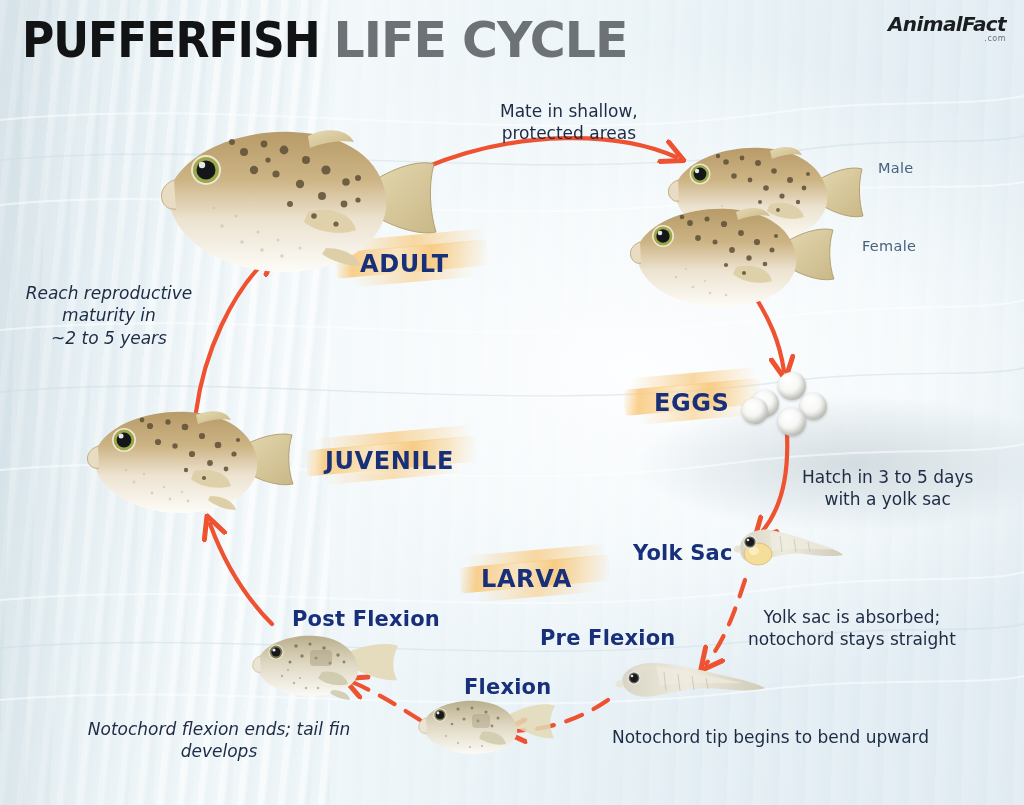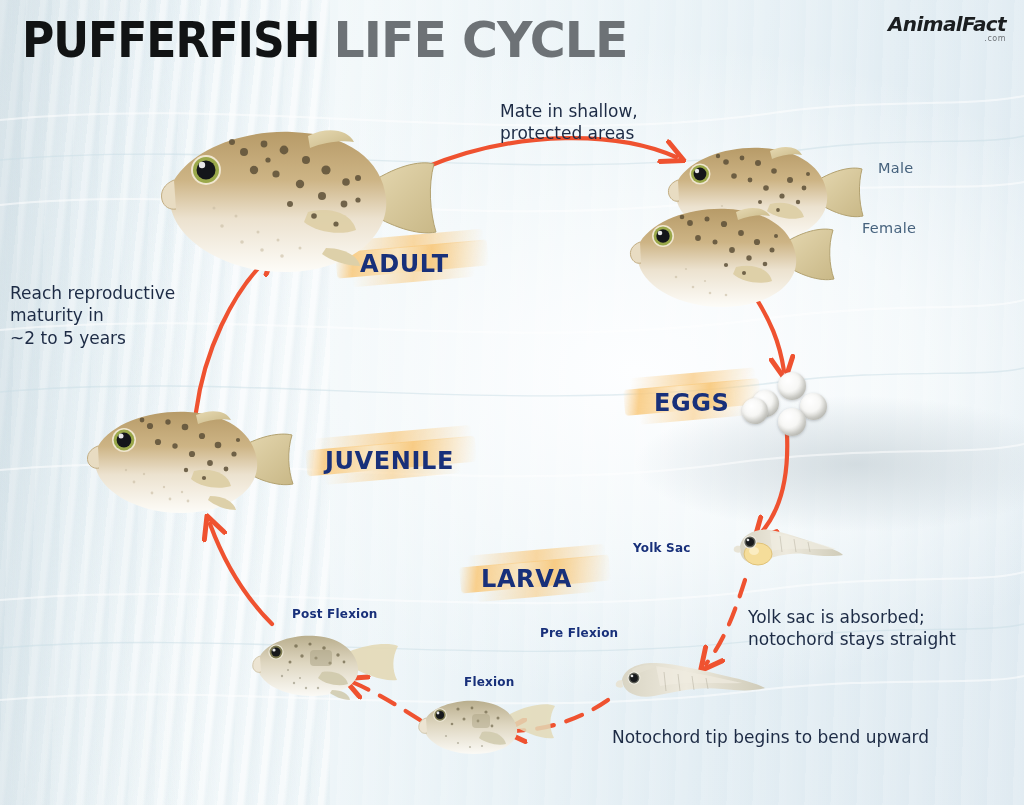--- a/index.html
+++ b/index.html
@@ -29,25 +29,25 @@
   
   #title{position:absolute;left:22px;top:12px;font-size:49px;letter-spacing:-1px;
     font-family:"DejaVu Sans", sans-serif;font-weight:700;white-space:nowrap;}
   #title .a{color:#111314;font-stretch:condensed;}
   #title .b{color:#6d7276;margin-left:14px;}
   #logo{position:absolute;right:18px;top:14px;text-align:right;line-height:1;}
   #logo .lg{font-size:20px;font-weight:700;color:#1b1e20;letter-spacing:-.6px;font-style:italic;}
   #logo .dot{font-size:8px;color:#6d7276;letter-spacing:.5px;margin-top:1px;}
 
   
-  .note{position:absolute;color:#1d2b45;font-size:17px;line-height:1.32;white-space:pre-line;}
-  .note.r{text-align:left;}
+  .note{position:absolute;color:#1d2b45;font-size:17px;line-height:1.32;white-space:pre-line;text-align:center;}
+  .note.r{text-align:center;font-style:italic;}
   .small{position:absolute;color:#46627d;font-size:14.5px;letter-spacing:.3px;}
   .stage-lab{position:absolute;color:#18307a;font-weight:700;font-size:24px;letter-spacing:.6px;white-space:nowrap;}
-  .sub-lab{position:absolute;color:#18307a;font-weight:700;font-size:12px;letter-spacing:.2px;white-space:nowrap;}
+  .sub-lab{position:absolute;color:#18307a;font-weight:700;font-size:21px;letter-spacing:.2px;white-space:nowrap;}
 
   
   .brush{position:absolute;pointer-events:none;
     background:linear-gradient(100deg,rgba(250,206,134,0) 0%,rgba(249,200,122,.85) 12%,rgba(252,214,150,.55) 40%,rgba(248,199,120,.9) 62%,rgba(250,210,145,.35) 88%,rgba(255,255,255,0) 100%);
     filter:blur(.4px);border-radius:4px;transform:rotate(-5deg);}
   .brush:after{content:"";position:absolute;left:6%;top:-42%;width:92%;height:46%;
     background:linear-gradient(100deg,rgba(250,206,134,0),rgba(249,203,130,.75),rgba(255,255,255,0));border-radius:4px;}
   .brush:before{content:"";position:absolute;left:10%;bottom:-40%;width:80%;height:40%;
     background:linear-gradient(100deg,rgba(250,206,134,0),rgba(249,203,130,.6),rgba(255,255,255,0));border-radius:4px;}
 
@@ -123,29 +123,33 @@
   <div class="stage-lab" style="left:654px;top:389px;text-align:right;">EGGS</div>
 
   <div class="brush" style="left:460px;top:561px;width:150px;height:26px;"></div>
   <div class="stage-lab" style="left:481px;top:565px;">LARVA</div>
 
   <div class="brush" style="left:306px;top:443px;width:170px;height:26px;"></div>
   <div class="stage-lab" style="left:325px;top:447px;text-align:right;">JUVENILE</div>
 
   <div class="note" style="left:500px;top:100px;">Mate in shallow,
 protected areas</div>
+  <div class="note" style="left:802px;top:466px;">Hatch in 3 to 5 days
+with a yolk sac</div>
   <div class="note" style="left:612px;top:726px;">Notochord tip begins to bend upward</div>
   <div class="note" style="left:748px;top:606px;">Yolk sac is absorbed;
 notochord stays straight</div>
+  <div class="note r" style="left:60px;top:718px;width:318px;">Notochord flexion ends; tail fin
+develops</div>
   <div class="note r" style="left:10px;top:282px;width:198px;">Reach reproductive
 maturity in
 ~2 to 5 years</div>
 
   <div class="small" style="left:878px;top:160px;">Male</div>
-  <div class="small" style="left:862px;top:220px;">Female</div>
+  <div class="small" style="left:862px;top:238px;">Female</div>
 
   <div class="sub-lab" style="left:633px;top:541px;">Yolk Sac</div>
   <div class="sub-lab" style="left:540px;top:626px;">Pre Flexion</div>
   <div class="sub-lab" style="left:464px;top:675px;">Flexion</div>
   <div class="sub-lab" style="left:292px;top:607px;">Post Flexion</div>
 
   <div>
     <div class="egg" style="left:778px;top:372px;width:28px;height:28px;"></div>
     <div class="egg" style="left:752px;top:390px;width:27px;height:27px;"></div>
     <div class="egg" style="left:800px;top:393px;width:27px;height:27px;"></div>

